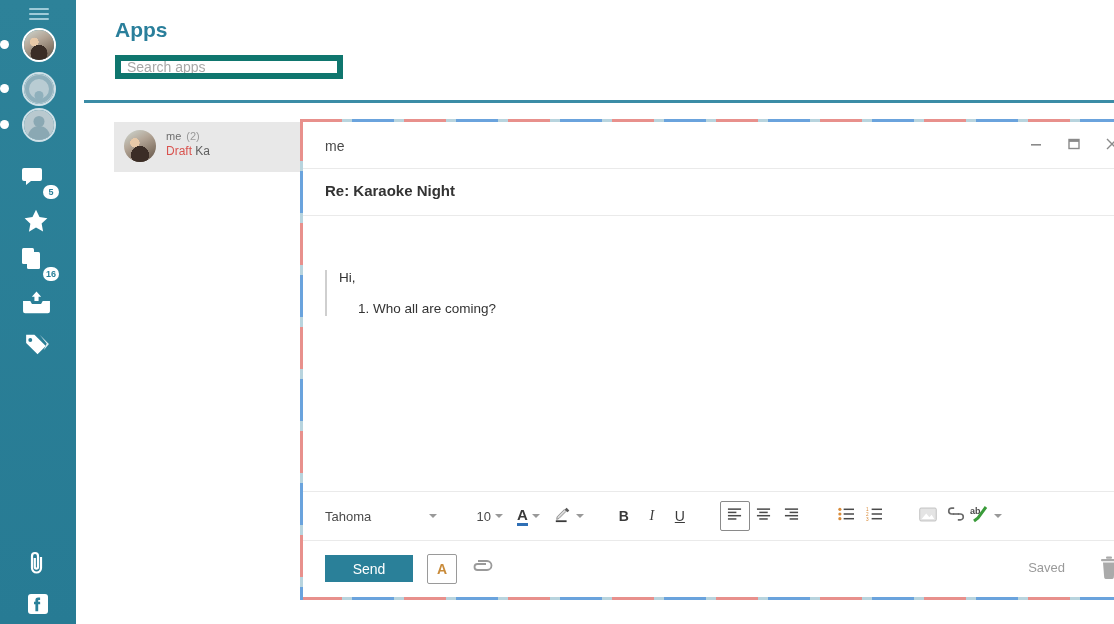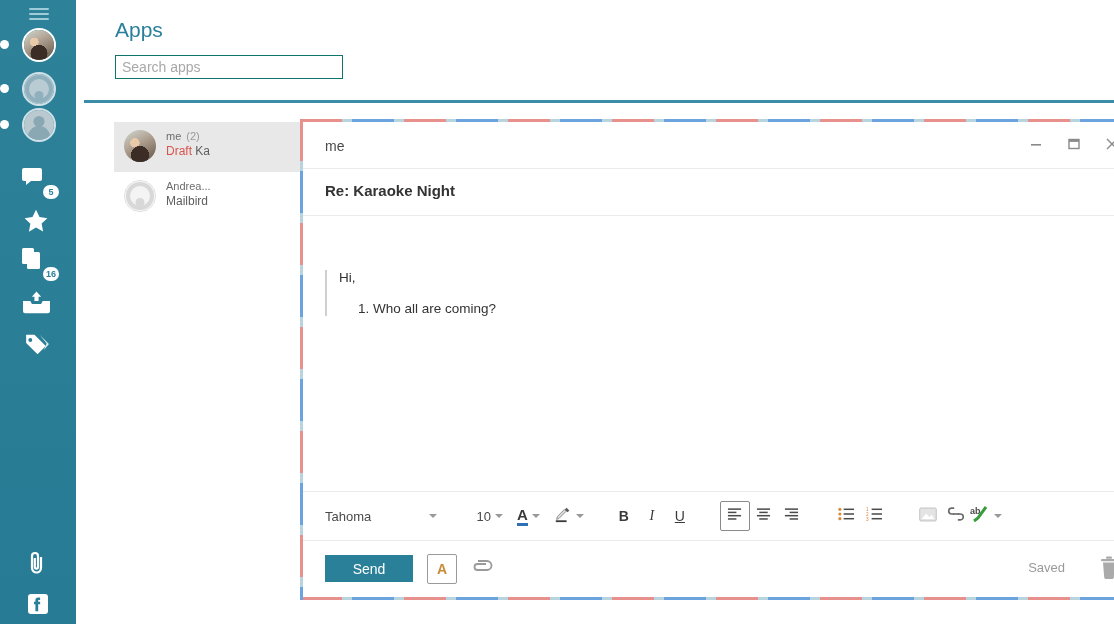--- a/index.html
+++ b/index.html
@@ -111,26 +111,26 @@
     position: absolute; left: 26px;
     width: 26px; height: 26px;
     color: #ffffff;
   }
 
   
   #main { position: absolute; left: 76px; top: 0; right: 0; bottom: 0; }
   #apps-title {
     position: absolute; left: 39px; top: 18px;
     font-size: 21px; color: #2a7f9b;
-    font-weight: normal;
+    font-weight: bold;
   }
   #search-apps {
     position: absolute; left: 39px; top: 55px;
     width: 228px; height: 24px;
-    border: 1px solid #0f766e;
+    border: 6px solid #0f766e;
     background: #fff;
     font-size: 14px; color: #9a9a9a;
     padding: 0 6px;
     box-sizing: border-box;
     font-family: "Liberation Sans", sans-serif;
   }
   #search-apps::placeholder { color: #a8a8a8; }
   #header-rule {
     position: absolute; left: 8px; top: 100px;
     right: 0; height: 3px;
@@ -433,33 +433,20 @@
           <div class="mail-line1">
             <span>me</span><span class="cnt">(2)</span>
           </div>
           <div class="mail-line2">
             <span class="draft">Draft</span>
             <span>Ka</span>
           </div>
         </div>
       </div>
 
-      <div class="mail-row">
-        <div class="mail-av ghost">
-          <div class="av-ghost"></div>
-        </div>
-        <div class="mail-txt">
-          <div class="mail-line1">
-            <span>Andrea...</span>
-          </div>
-          <div class="mail-line2">
-            <span>Mailbird</span>
-          </div>
-        </div>
-      </div>
     </div>
 
     <div id="compose">
       <div class="dash-edge dash-top"></div>
       <div class="dash-edge dash-bottom"></div>
       <div class="dash-edge dash-left"></div>
 
       <div id="compose-inner">
 
         <div id="compose-titlebar">

